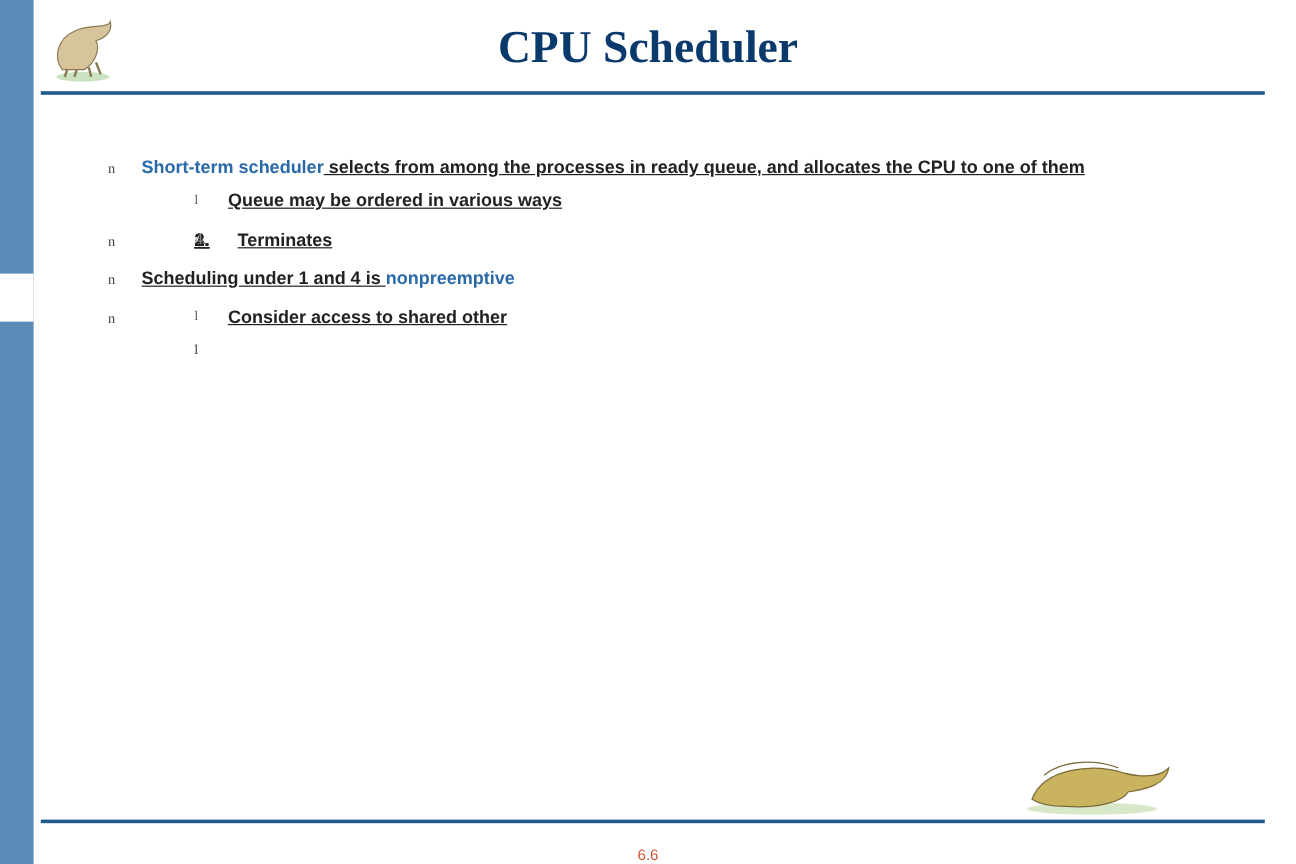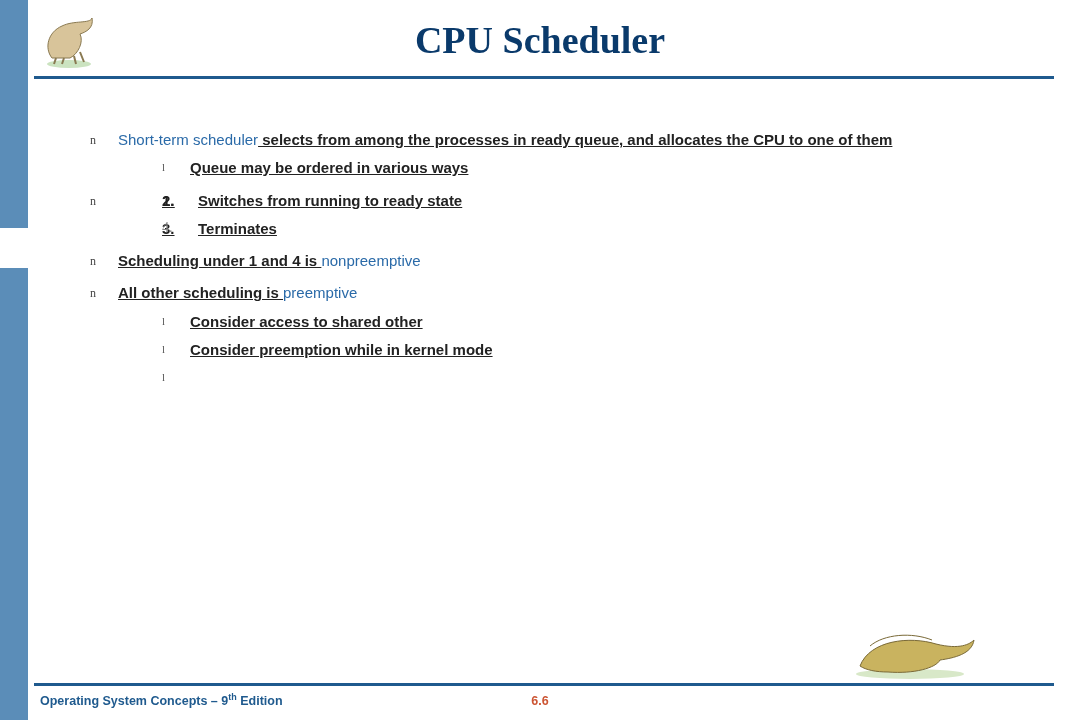--- a/index.html
+++ b/index.html
@@ -12,25 +12,25 @@
   .title-rule { position: absolute; left: 34px; top: 76px; width: 1020px; height: 3px; background: #1f5a8e; }
   .content { position: absolute; left: 90px; top: 130px; width: 960px; font-size: 15px; color: #222; line-height: 1.35; }
   .lvl1 { margin-bottom: 12px; position: relative; padding-left: 28px; }
   .bullet-n { position: absolute; left: 0; top: 2px; font-family: 'Times New Roman', serif; font-size: 12px; color: #444; }
   .lvl2 { margin: 8px 0 8px 44px; position: relative; padding-left: 28px; }
   .bullet-l { position: absolute; left: 0; top: 2px; font-family: 'Times New Roman', serif; font-size: 11px; color: #555; }
   .lvl-num { margin: 8px 0 8px 44px; position: relative; padding-left: 36px; }
   .num { position: absolute; left: 0; top: 0; font-size: 15px; }
   .num-grey { color: #888; font-family: 'Times New Roman', serif; font-size: 14px; }
   .bold { font-weight: bold; text-decoration: underline; }
-  .keyword { font-weight: normal; color: #2a6aa8; }
+  .keyword { font-weight: bold; color: #2a6aa8; }
   .footer-rule { position: absolute; left: 34px; bottom: 34px; width: 1020px; height: 3px; background: #1f5a8e; }
   .footer-left { position: absolute; left: 40px; bottom: 12px; font-size: 12.5px; font-weight: bold; color: #1f5a8e; }
   .footer-left sup { font-size: 9px; }
-  .footer-center { position: absolute; left: 0; bottom: 12px; width: 1080px; text-align: center; font-size: 12.5px; font-weight: bold; color: #cc5533; }
+  .footer-center { position: absolute; left: 0; bottom: 0; width: 1080px; text-align: center; font-size: 12.5px; font-weight: normal; color: #cc5533; }
   .footer-right { position: absolute; right: 14px; bottom: 12px; font-size: 12.5px; font-weight: bold; color: #1f5a8e; }
   .logo-bot { position: absolute; right: 24px; bottom: 40px; width: 140px; height: 54px; }
 </style>
 </head>
 <body>
 
 <div class="slide">
   <div class="left-bar"></div>
   <div class="left-bar-white"></div>
 
@@ -58,64 +58,56 @@
       </div>
     </div>
 
     <div class="lvl1">
       <span class="bullet-n">n</span>
       <div class="lvl-num">
         <span class="num bold">1.</span>
       </div>
       <div class="lvl-num">
         <span class="num bold">2.</span>
-        <span class="bold">Switches from running to ready state</span>
       </div>
       <div class="lvl-num">
         <span class="num bold">3.</span>
       </div>
       <div class="lvl-num">
         <span class="num num-grey">4.</span>
         <span class="bold">Terminates</span>
       </div>
     </div>
 
     <div class="lvl1">
       <span class="bullet-n">n</span>
       <span>
         <span class="bold">Scheduling under 1 and 4 is </span><span class="keyword">nonpreemptive</span>
       </span>
     </div>
 
     <div class="lvl1">
       <span class="bullet-n">n</span>
-      <span>
-        <span class="bold">All other scheduling is </span><span class="keyword">preemptive</span>
-      </span>
       <div class="lvl2">
         <span class="bullet-l">l</span>
         <span class="bold">Consider access to shared other</span>
       </div>
       <div class="lvl2">
         <span class="bullet-l">l</span>
-        <span class="bold">Consider preemption while in kernel mode</span>
       </div>
       <div class="lvl2">
         <span class="bullet-l">l</span>
       </div>
     </div>
 
   </div>
 
   <div class="logo-bot">
     <svg viewBox="0 0 140 54" width="140" height="54">
       <ellipse cx="70" cy="48" rx="54" ry="5" fill="#d8e8c8"></ellipse>
       <path d="M20 40 C30 14 70 10 96 18 C120 24 130 18 134 14 C132 28 114 32 100 34 C96 42 74 48 48 46 C36 46 26 44 20 40 Z" fill="#c9b35f" stroke="#7a6a38" stroke-width="1"></path>
       <path d="M30 20 C44 8 72 6 92 14" stroke="#7a6a38" stroke-width="1" fill="none"></path>
     </svg>
   </div>
 
   <div class="footer-rule"></div>
-  <div class="footer-left">
-    <span>Operating System Concepts – 9</span><sup>th</sup><span> Edition</span>
-  </div>
   <div class="footer-center">6.6</div>
 </div>
 
 </body></html>

